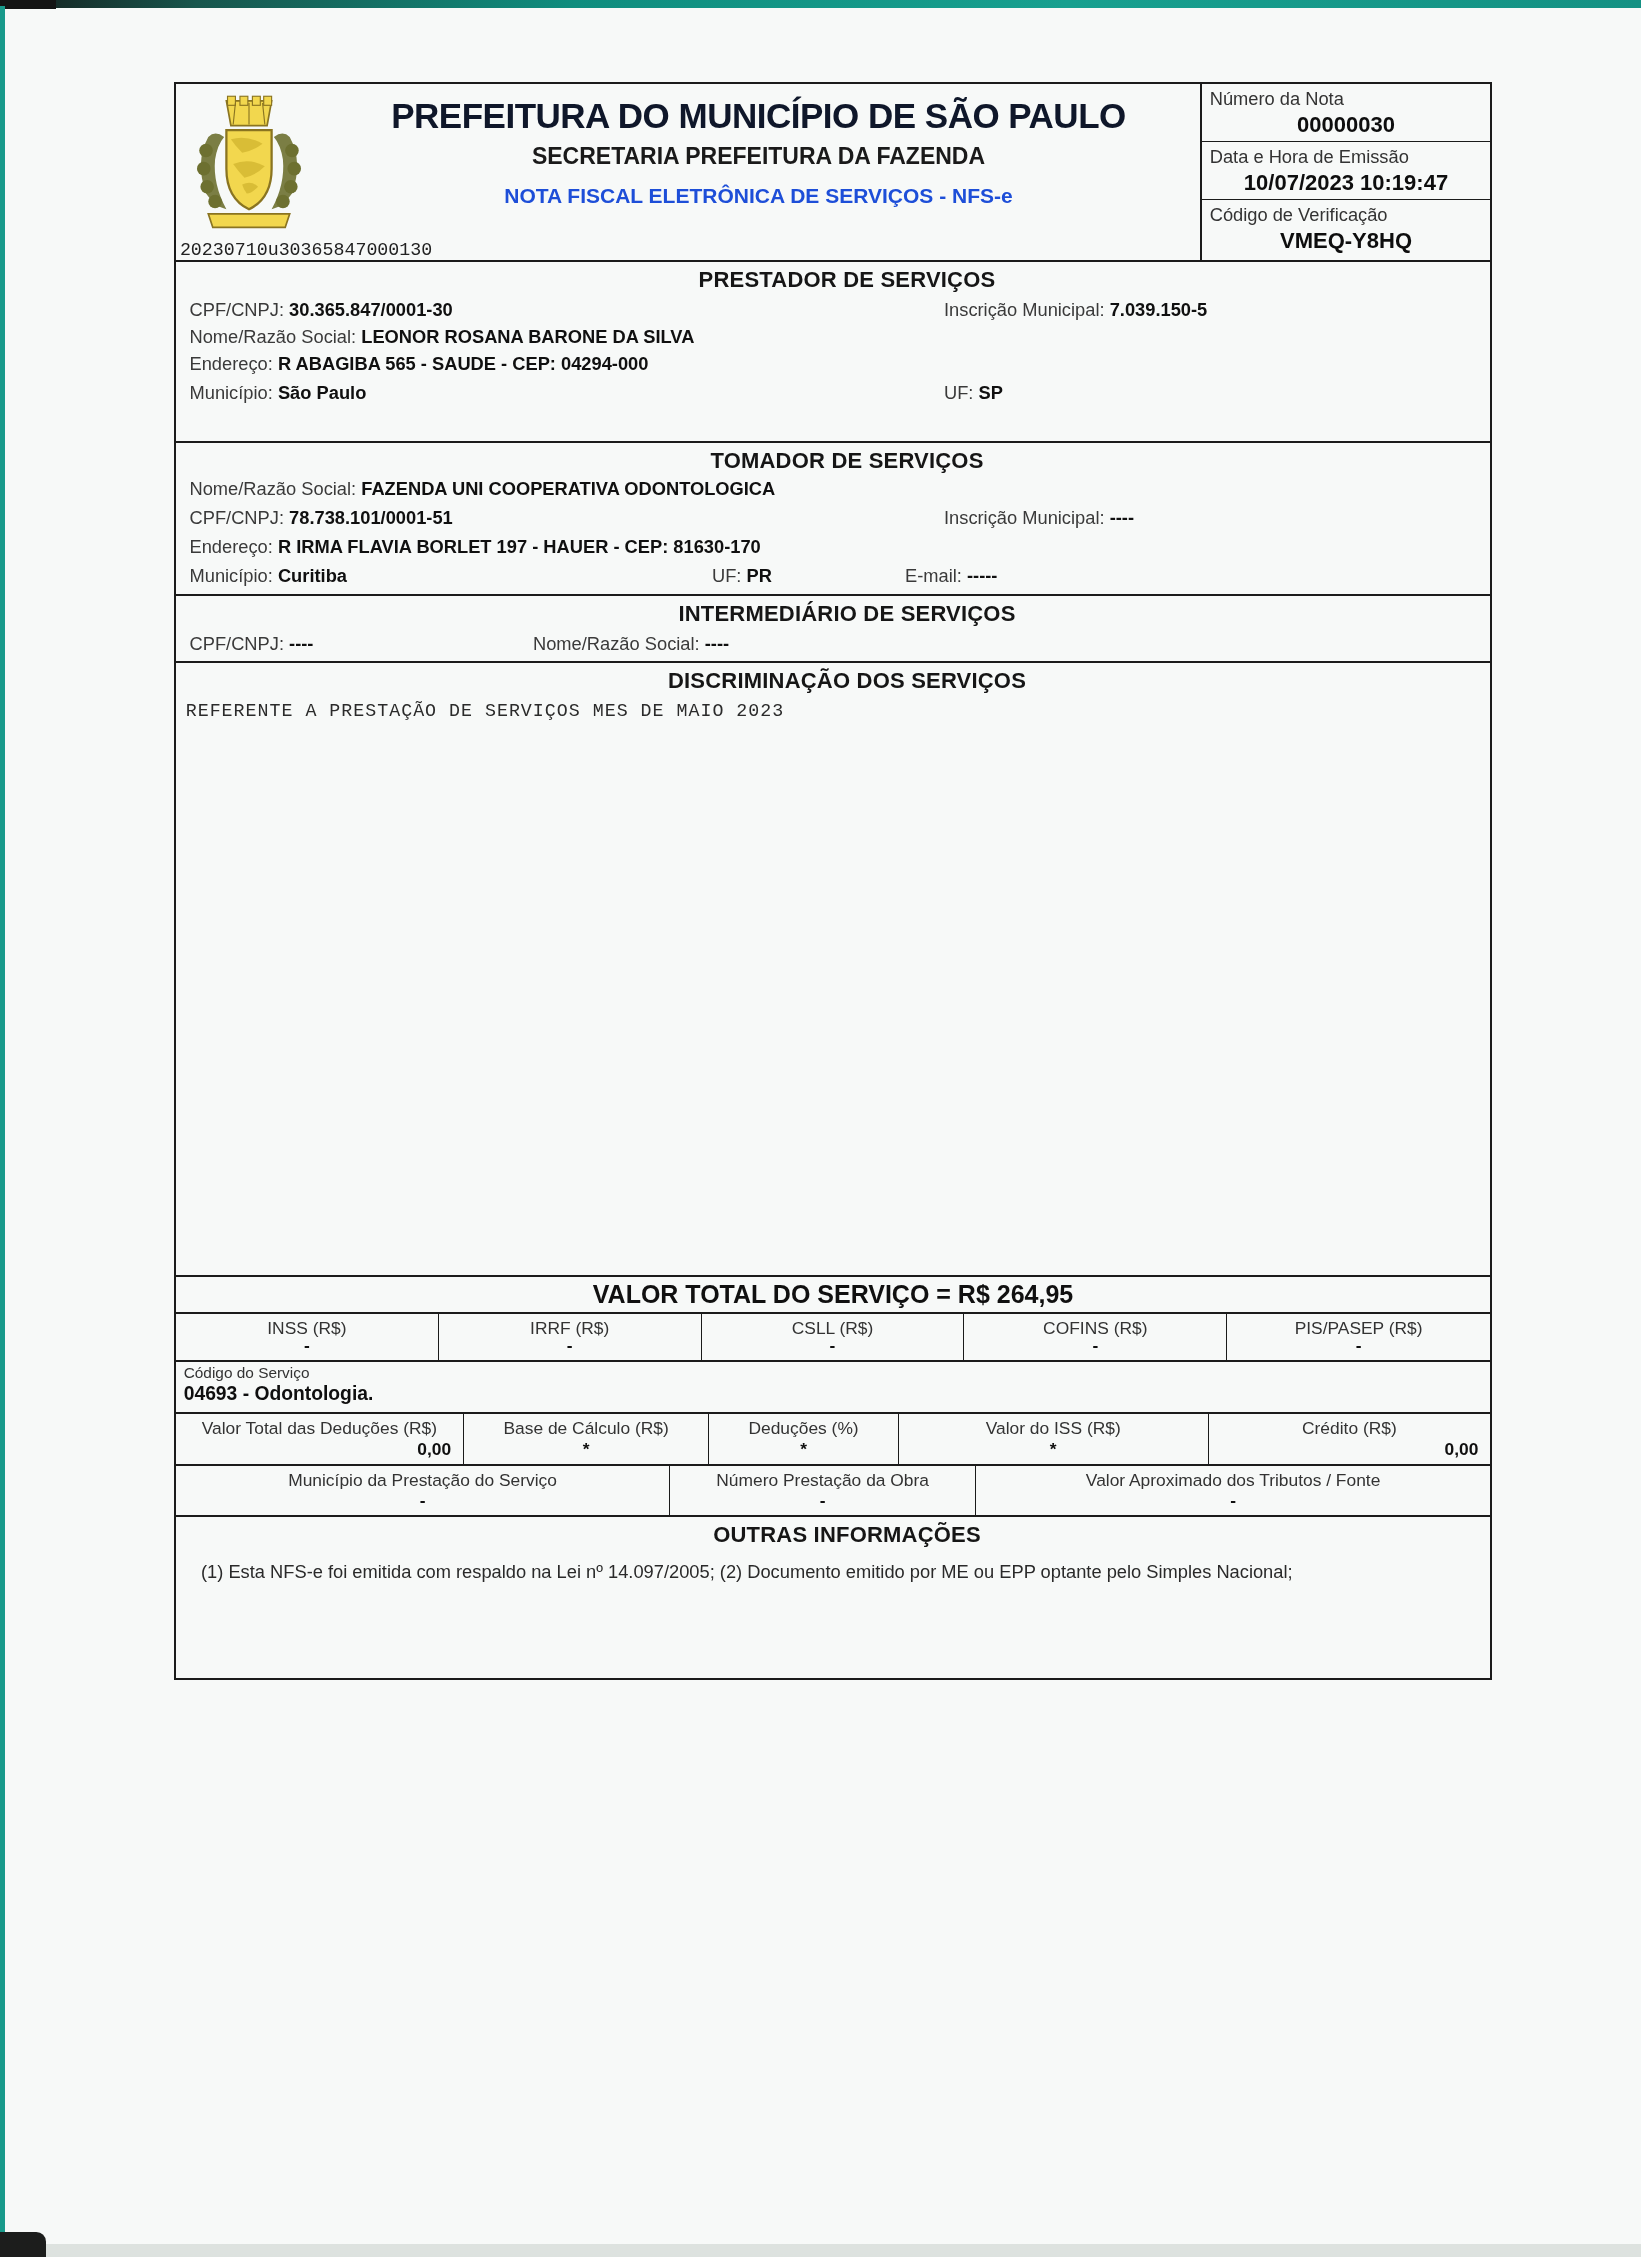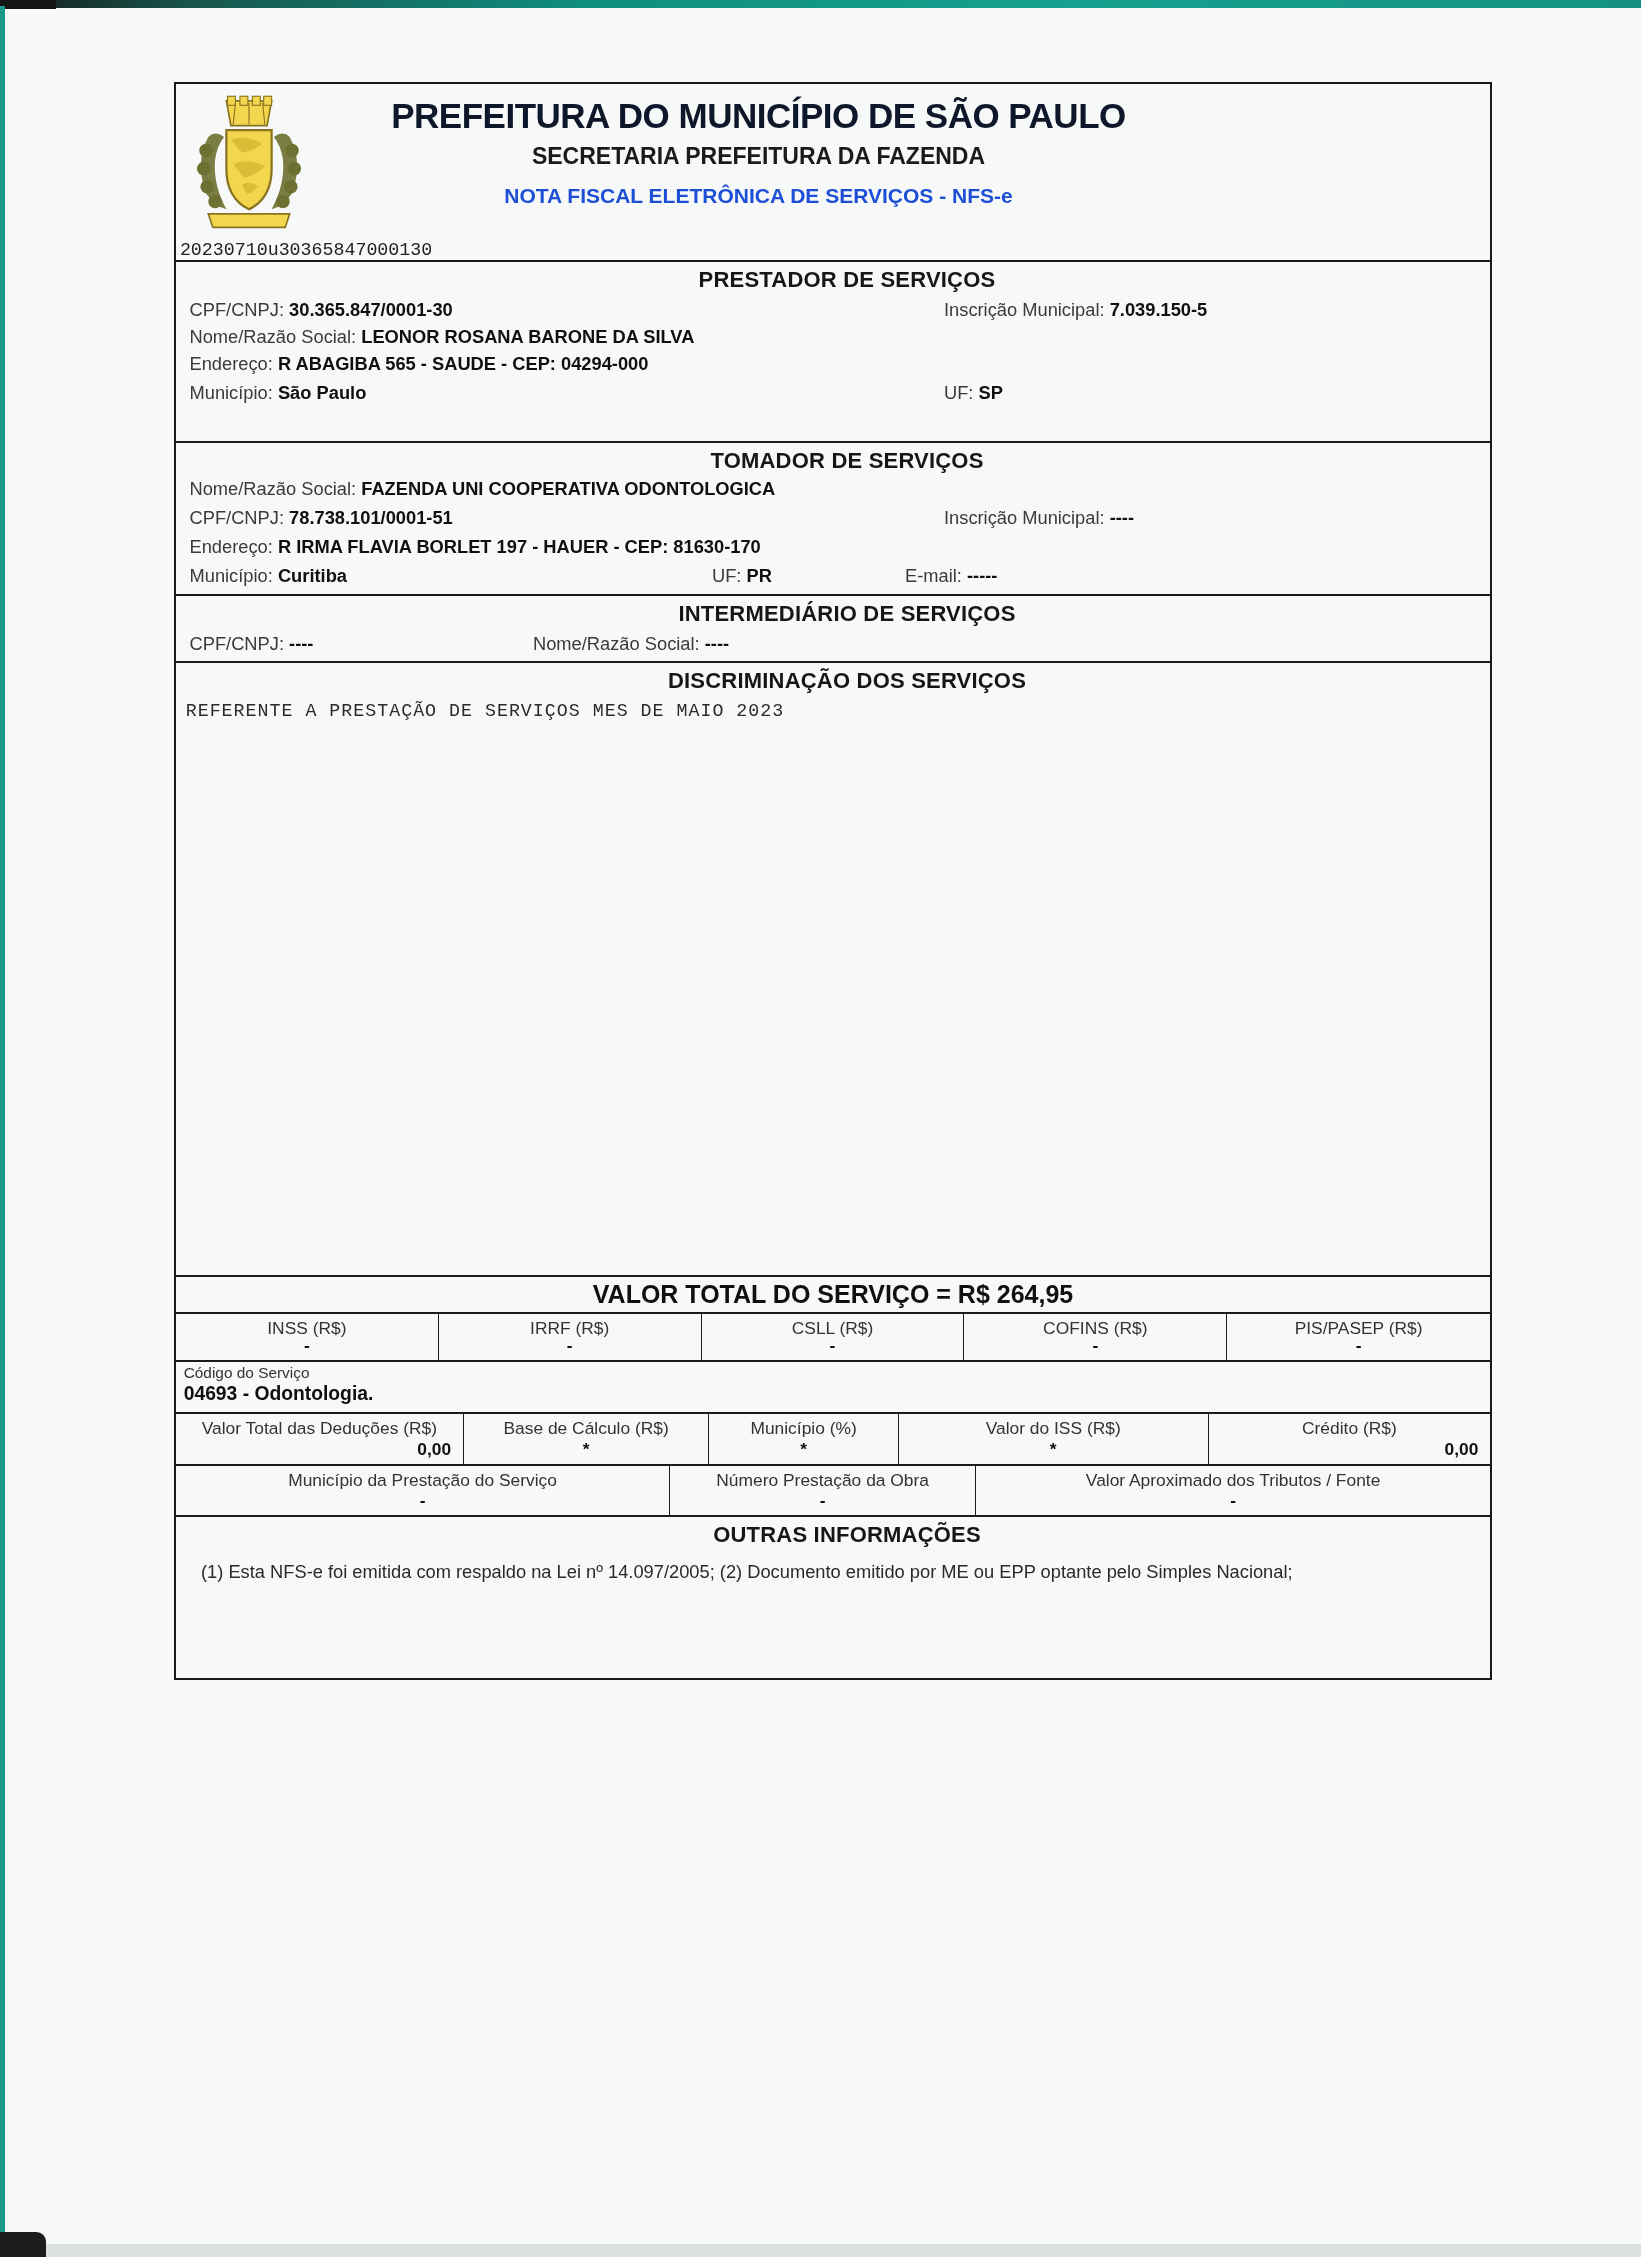--- a/index.html
+++ b/index.html
@@ -117,20 +117,34 @@
 
         <path d="M14,106 L86,106 L82,118 L18,118 Z" fill="#f2d74e" stroke="#8a7421" stroke-width="1.5"></path>
       </svg>
     </div>
     <div class="titles">
       <div class="title-main">PREFEITURA DO MUNICÍPIO DE SÃO PAULO</div>
       <div class="title-sub">SECRETARIA PREFEITURA DA FAZENDA</div>
       <div class="title-doc">NOTA FISCAL ELETRÔNICA DE SERVIÇOS - NFS-e</div>
     </div>
     <div class="barcode-num">20230710u30365847000130</div>
+    <div class="meta-box">
+      <div class="meta-row">
+        <div class="meta-label">Número da Nota</div>
+        <div class="meta-value">00000030</div>
+      </div>
+      <div class="meta-row">
+        <div class="meta-label">Data e Hora de Emissão</div>
+        <div class="meta-value">10/07/2023 10:19:47</div>
+      </div>
+      <div class="meta-row">
+        <div class="meta-label">Código de Verificação</div>
+        <div class="meta-value">VMEQ-Y8HQ</div>
+      </div>
+    </div>
   </div>
 
   <div class="section" style="top:176px;height:182px;">
     <div class="sec-title">PRESTADOR DE SERVIÇOS</div>
     <div class="line" style="left:13.5px;top:37px;">
       <span class="lbl">CPF/CNPJ:</span>
       <span class="val">30.365.847/0001-30</span>
     </div>
     <div class="line" style="left:768px;top:37px;">
       <span class="lbl">Inscrição Municipal:</span>
@@ -239,21 +253,21 @@
     <div class="cols">
       <div class="cell" style="width:21.9%;">
         <div class="cl">Valor Total das Deduções (R$)</div>
         <div class="cv right">0,00</div>
       </div>
       <div class="cell" style="width:18.7%;">
         <div class="cl">Base de Cálculo (R$)</div>
         <div class="cv">*</div>
       </div>
       <div class="cell" style="width:14.4%;">
-        <div class="cl">Município (%)</div>
+        <div class="cl">Deduções (%)</div>
         <div class="cv">*</div>
       </div>
       <div class="cell" style="width:23.6%;">
         <div class="cl">Valor do ISS (R$)</div>
         <div class="cv">*</div>
       </div>
       <div class="cell" style="width:21.4%;">
         <div class="cl">Crédito (R$)</div>
         <div class="cv right">0,00</div>
       </div>

